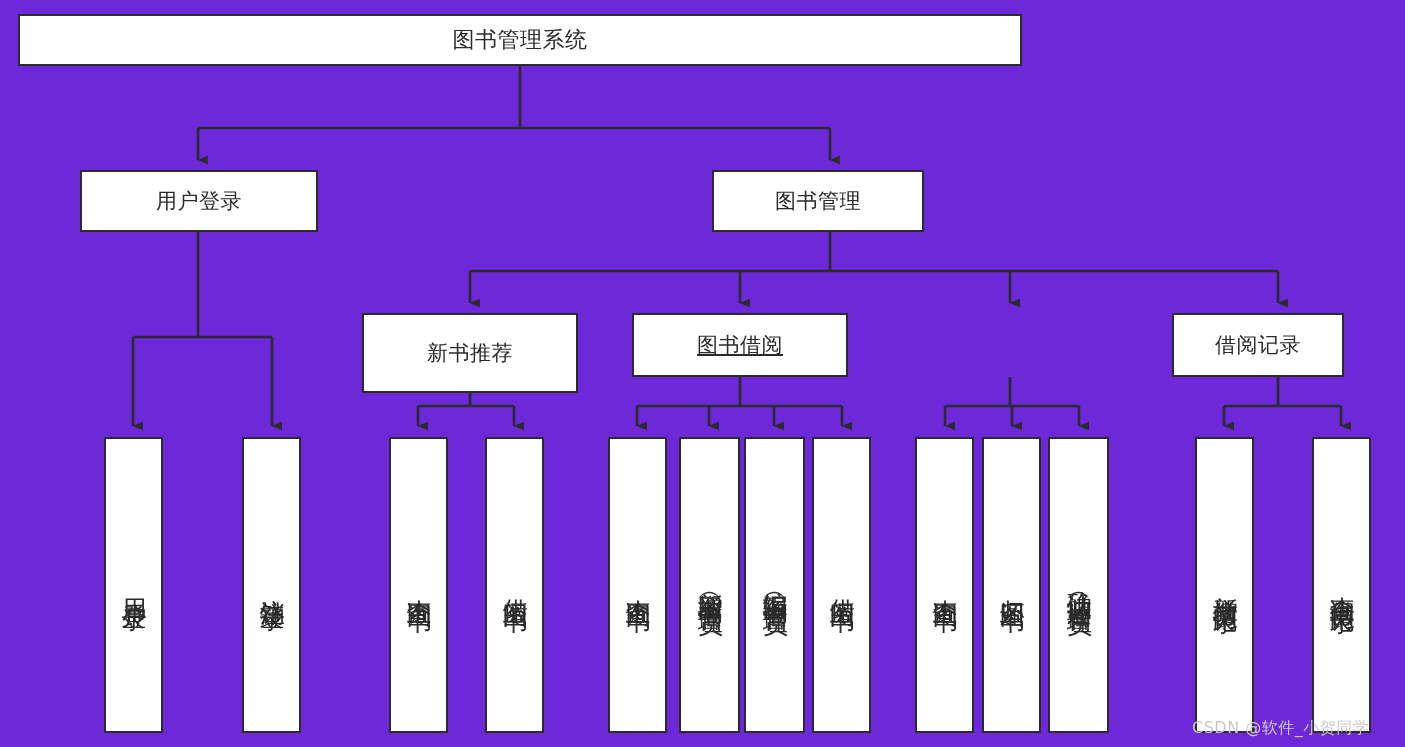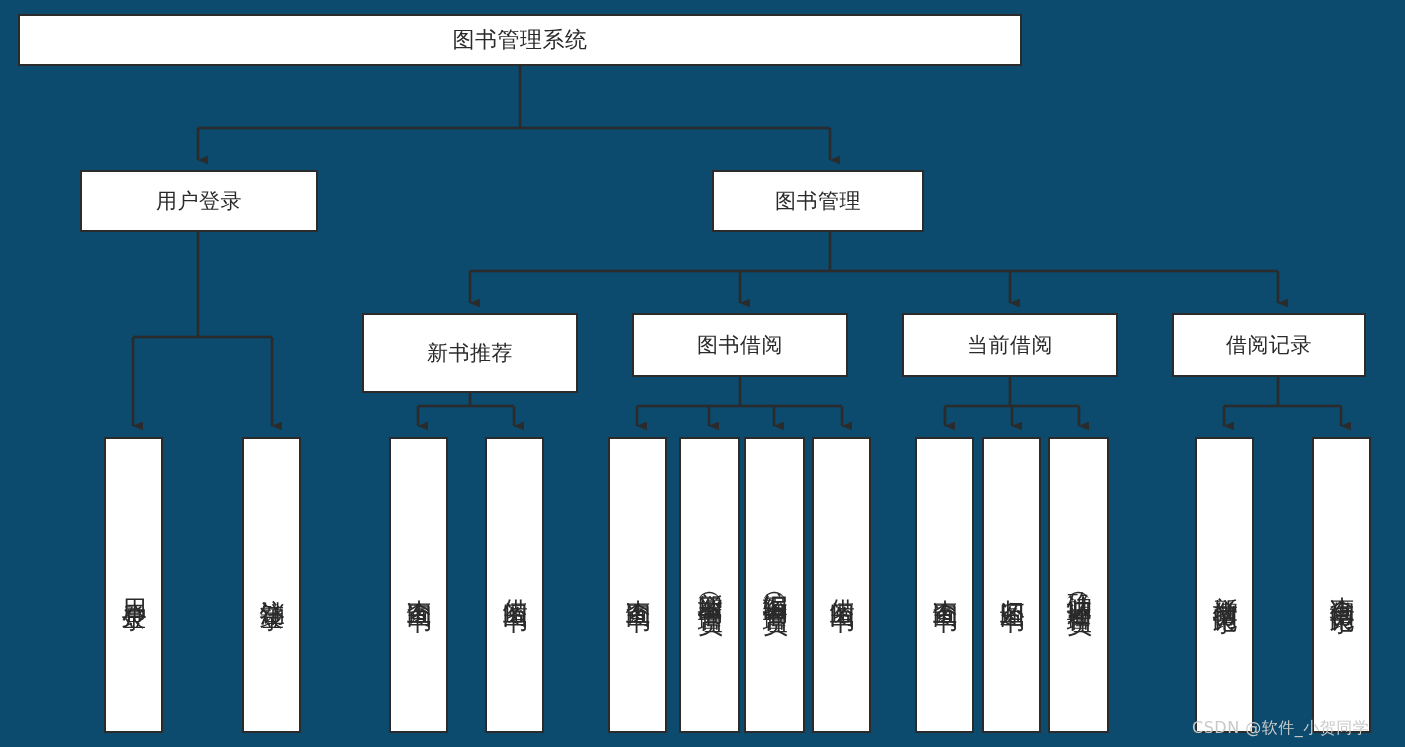--- a/index.html
+++ b/index.html
@@ -4,21 +4,21 @@
 <style>
   html,body{margin:0;padding:0;background:#ffffff;}
   body{
     font-family:"DejaVu Sans","Liberation Sans",sans-serif;
     -webkit-font-smoothing:antialiased;
   }
   #stage{
     position:relative;
     width:1405px;
     height:747px;
-    background:#0c4a6e;
+    background:#6d28d9;
     overflow:hidden;
   }
   svg#wires{
     position:absolute;
     left:0;top:0;
     width:1405px;height:747px;
     pointer-events:none;
   }
   .node{
     position:absolute;
@@ -126,27 +126,24 @@
   <div class="node h-node" style="left:80px;top:170px;width:238px;height:62px;">
     <span class="lbl">用户登录</span>
   </div>
   <div class="node h-node" style="left:712px;top:170px;width:212px;height:62px;">
     <span class="lbl">图书管理</span>
   </div>
 
   <div class="node h-node" style="left:362px;top:313px;width:216px;height:80px;">
     <span class="lbl">新书推荐</span>
   </div>
-  <div class="node h-node" style="left:632px;top:313px;width:216px;height:64px;">
+  <div class="node h-node" style="left:632px;top:313px;width:216px;height:64px;text-decoration:underline;">
     <span class="lbl">图书借阅</span>
   </div>
-  <div class="node h-node" style="left:902px;top:313px;width:216px;height:64px;">
-    <span class="lbl">当前借阅</span>
-  </div>
-  <div class="node h-node" style="left:1172px;top:313px;width:194px;height:64px;">
+  <div class="node h-node" style="left:1172px;top:313px;width:172px;height:64px;">
     <span class="lbl">借阅记录</span>
   </div>
 
   <div class="node v-node" style="left: 104px; top: 437px; width: 59px; height: 296px; align-items: center;">
     <span class="lbl">用户登录</span>
   </div>
   <div class="node v-node" style="left: 242px; top: 437px; width: 59px; height: 296px; align-items: center;">
     <span class="lbl">注销登录</span>
   </div>
 

